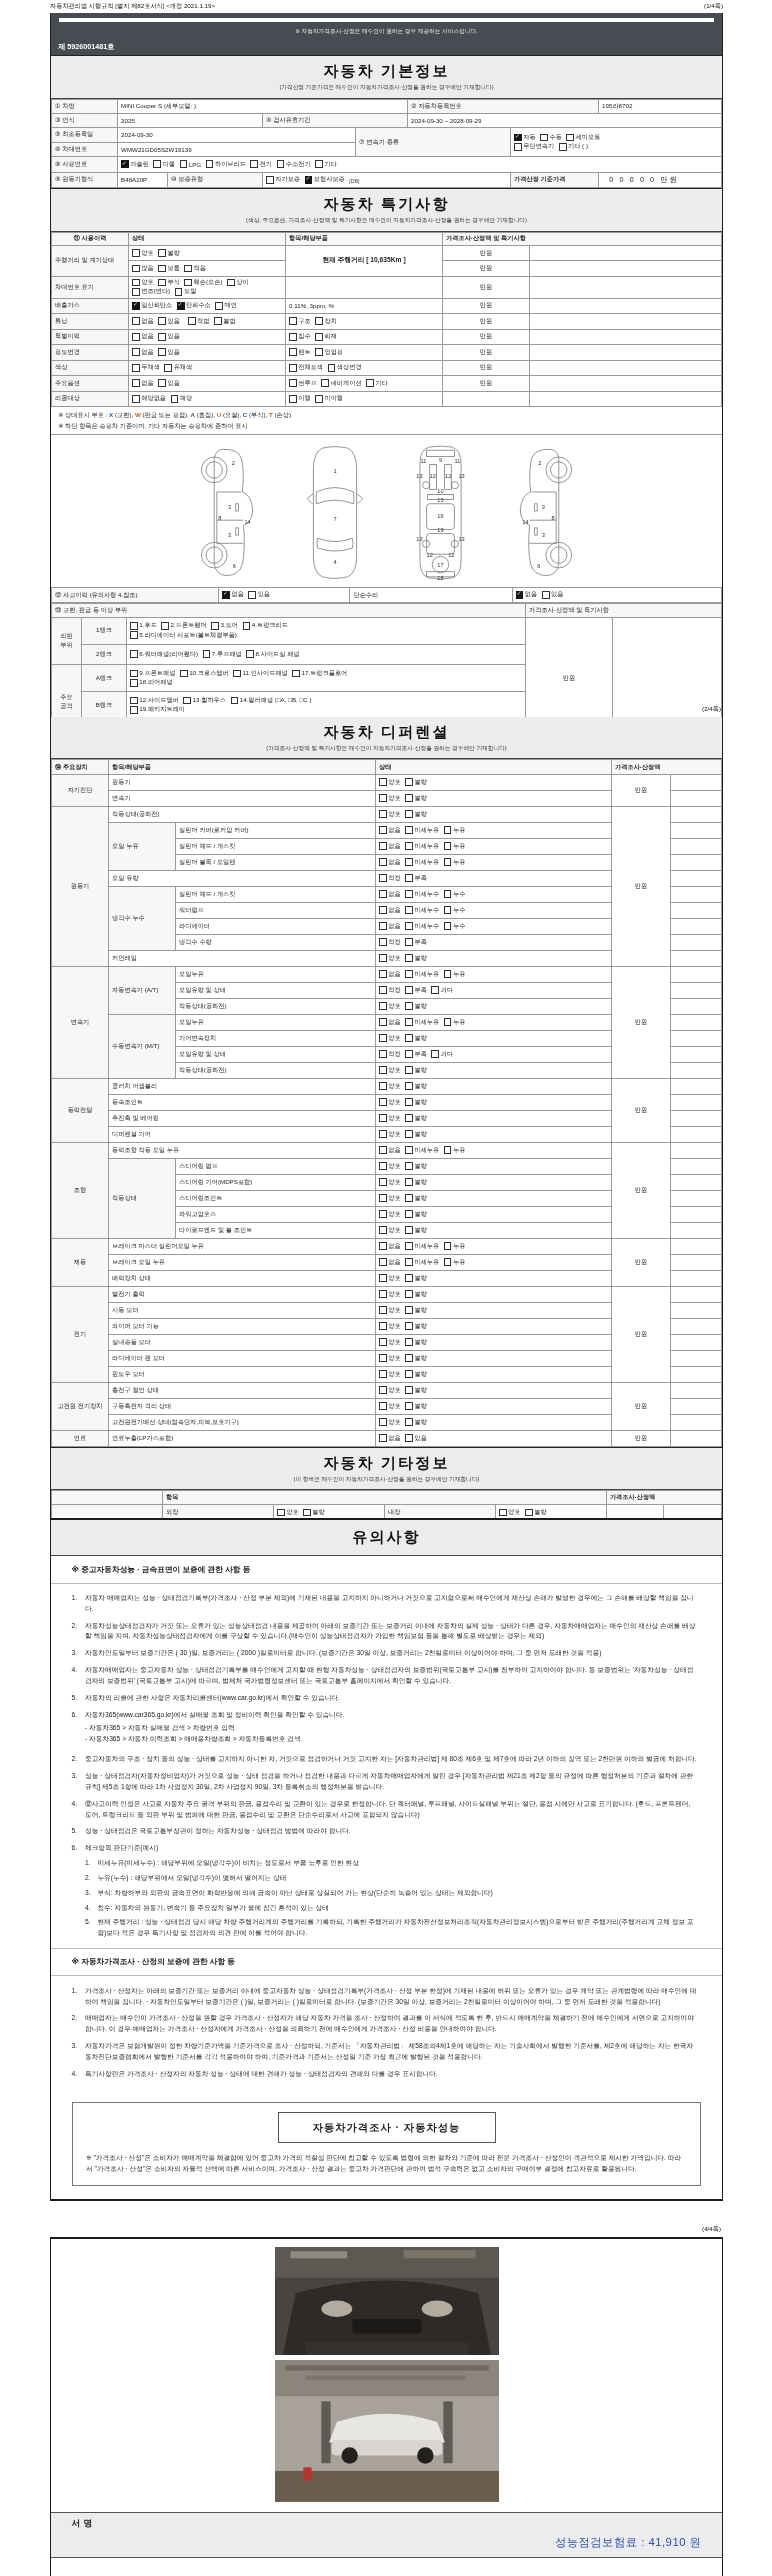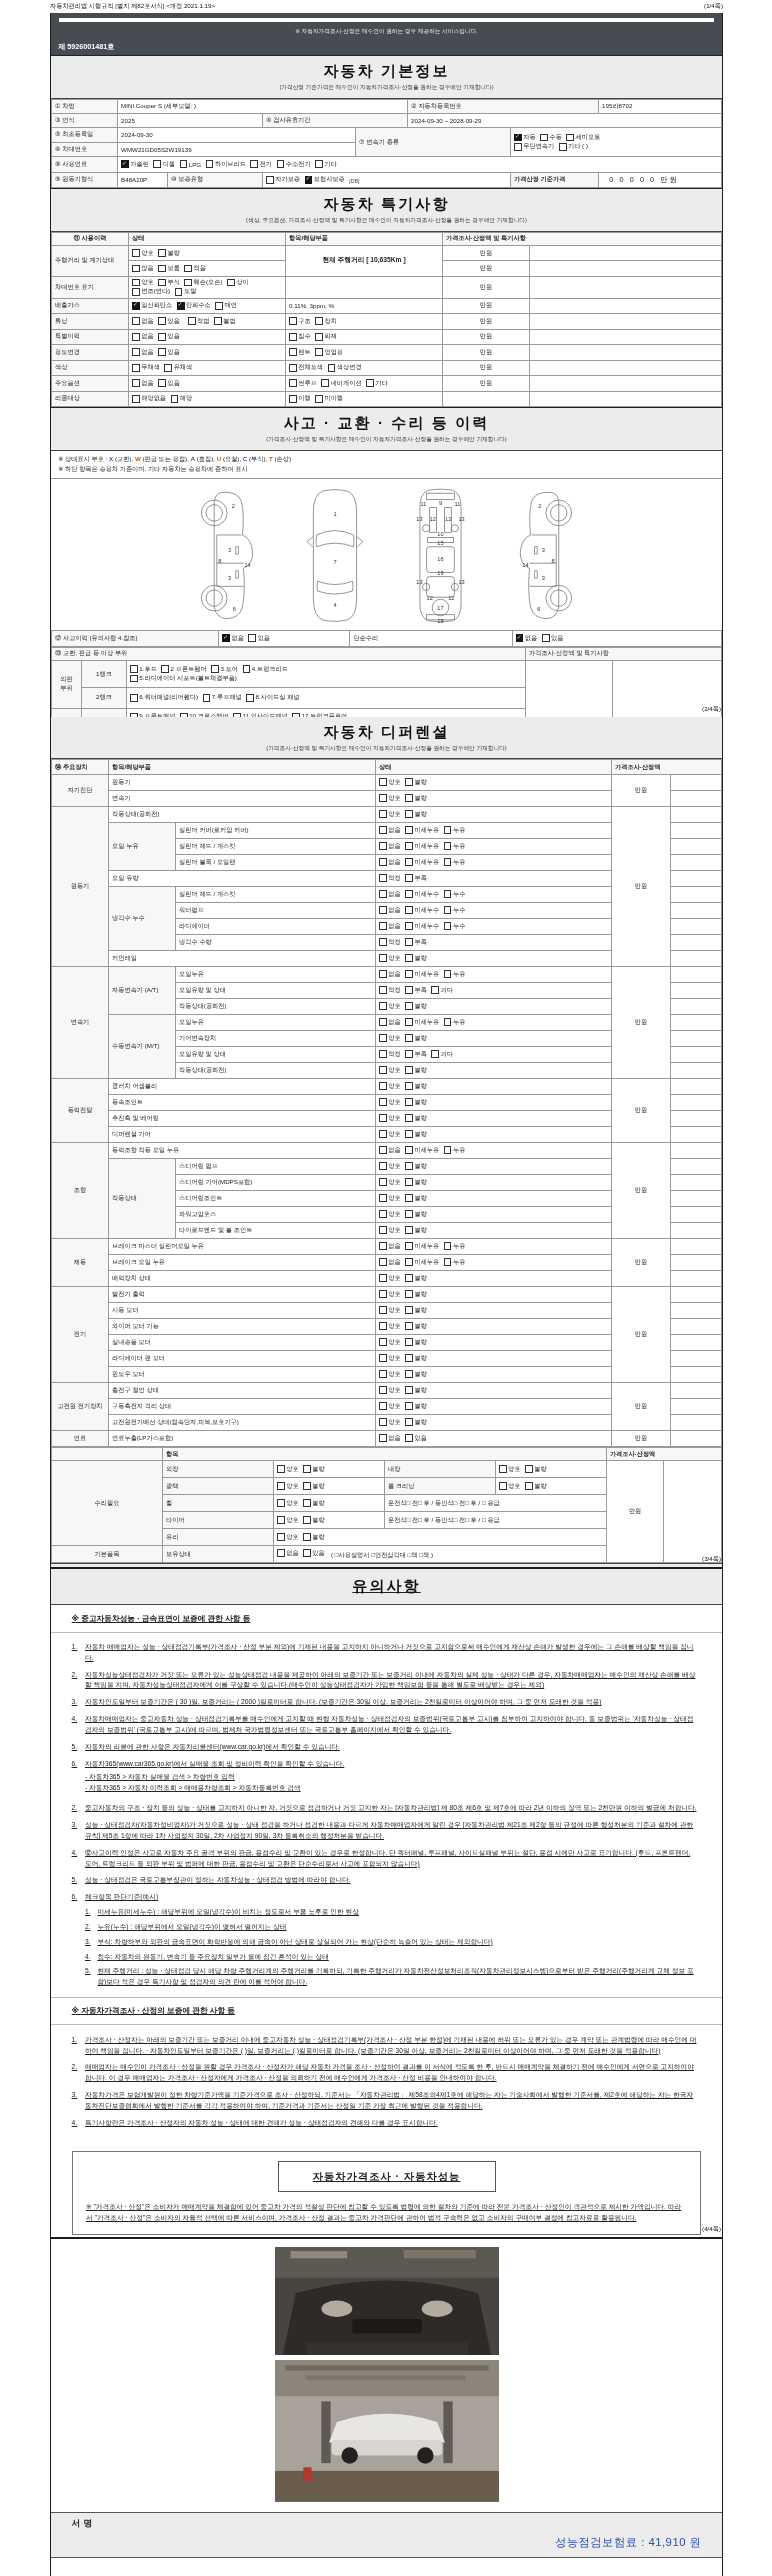--- a/index.html
+++ b/index.html
@@ -382,24 +382,20 @@
                   <span class="bx"></span>
                   <span class="cl">미이행</span>
                 </span></td>
       <td class="price"></td>
       <td></td>
     </tr>
           </tbody>
         </table>
       </div>
 
-    <div class="sec">
-      <div class="t">사고 · 교환 · 수리 등 이력</div>
-      <div class="n">(가격조사·산정액 및 특기사항은 매수인이 자동차가격조사·산정을 원하는 경우에만 기재합니다)</div>
-    </div>
     <div class="legend">
       <div id="legend-codes"><span>※ 상태표시 부호 : </span><span class="code" style="color:#1f5fbf">X</span><span> (교환), </span><span class="code" style="color:#c2600a">W</span><span> (판금 또는 용접), </span><span class="code" style="color:#4a5568">A</span><span> (흠집), </span><span class="code" style="color:#c2600a">U</span><span> (요철), </span><span class="code" style="color:#1f5fbf">C</span><span> (부식), </span><span class="code" style="color:#c2600a">T</span><span> (손상) </span></div>
       <div>※ 하단 항목은 승용차 기준이며, 기타 자동차는 승용차에 준하여 표시</div>
     </div>
 
     <div class="diagrow" id="diagrams">
         <div class="diag">
           <svg width="77" height="139" viewBox="0 0 150 270">
             <g stroke="#777" fill="none" stroke-width="1.5">
       <path d="M70 12 Q102 10 108 30 Q114 55 110 95 Q128 102 130 130 Q130 152 112 160 Q116 205 110 235 Q104 258 78 258 Q58 256 55 235 L55 30 Q57 14 70 12 Z"></path>
@@ -1157,20 +1153,24 @@
                   <span class="bx"></span>
                   <span class="cl">있음</span>
                 </span></td>
               <td class="price" rowspan="1">만원</td>
               <td></td>
             </tr>
   </tbody>
         </table>
       </div>
 
+    <div class="sec">
+      <div class="t">자동차 기타정보</div>
+      <div class="n">(이 항목은 매수인이 자동차가격조사·산정을 원하는 경우에만 기재합니다)</div>
+    </div>
     <div id="etc-table">
   <table>
    <tbody>
             <tr style="height:13.4px">
      <th class="lab"></th>
      <th class="lab" colspan="4" style="text-align:left">항목</th>
      <th class="lab" colspan="2" style="text-align:left;width:108px">가격조사·산정액</th>
    </tr>
    <tr style="height:17px">
               <td class="lab c" rowspan="5" style="width:54px">수리필요</td>
@@ -1277,21 +1277,21 @@
      <td class="lab">가격 · 조사산정자</td>
      <td></td>
    </tr>
   </tbody>
         </table>
       </div>
   </div>
 
   <div class="pageno" style="top:1555px;">(3/4쪽)</div>
 
-  <div class="frame thick-bot thick-top" style="top:1567px;text-decoration:underline;">
+  <div class="frame thick-bot thick-top" style="top:1518px;">
     <div class="sec" style="border-top:none;padding:8.2px 0;">
       <div class="t">유의사항</div>
     </div>
     <div class="notices" id="notices">
     <div class="nt-sub">※ 중고자동차성능 · 금속표면이 보증에 관한 사항 등</div>
     <div class="nt-list">
           <div class="nt-item">
       <span class="no">1.</span>
       <span class="tx">자동차 매매업자는 성능 · 상태점검기록부(가격조사 · 산정 부분 제외)에 기재된 내용을 고지하지 아니하거나 거짓으로 고지함으로써 매수인에게 재산상 손해가 발생한 경우에는 그 손해를 배상할 책임을 집니다.
         

